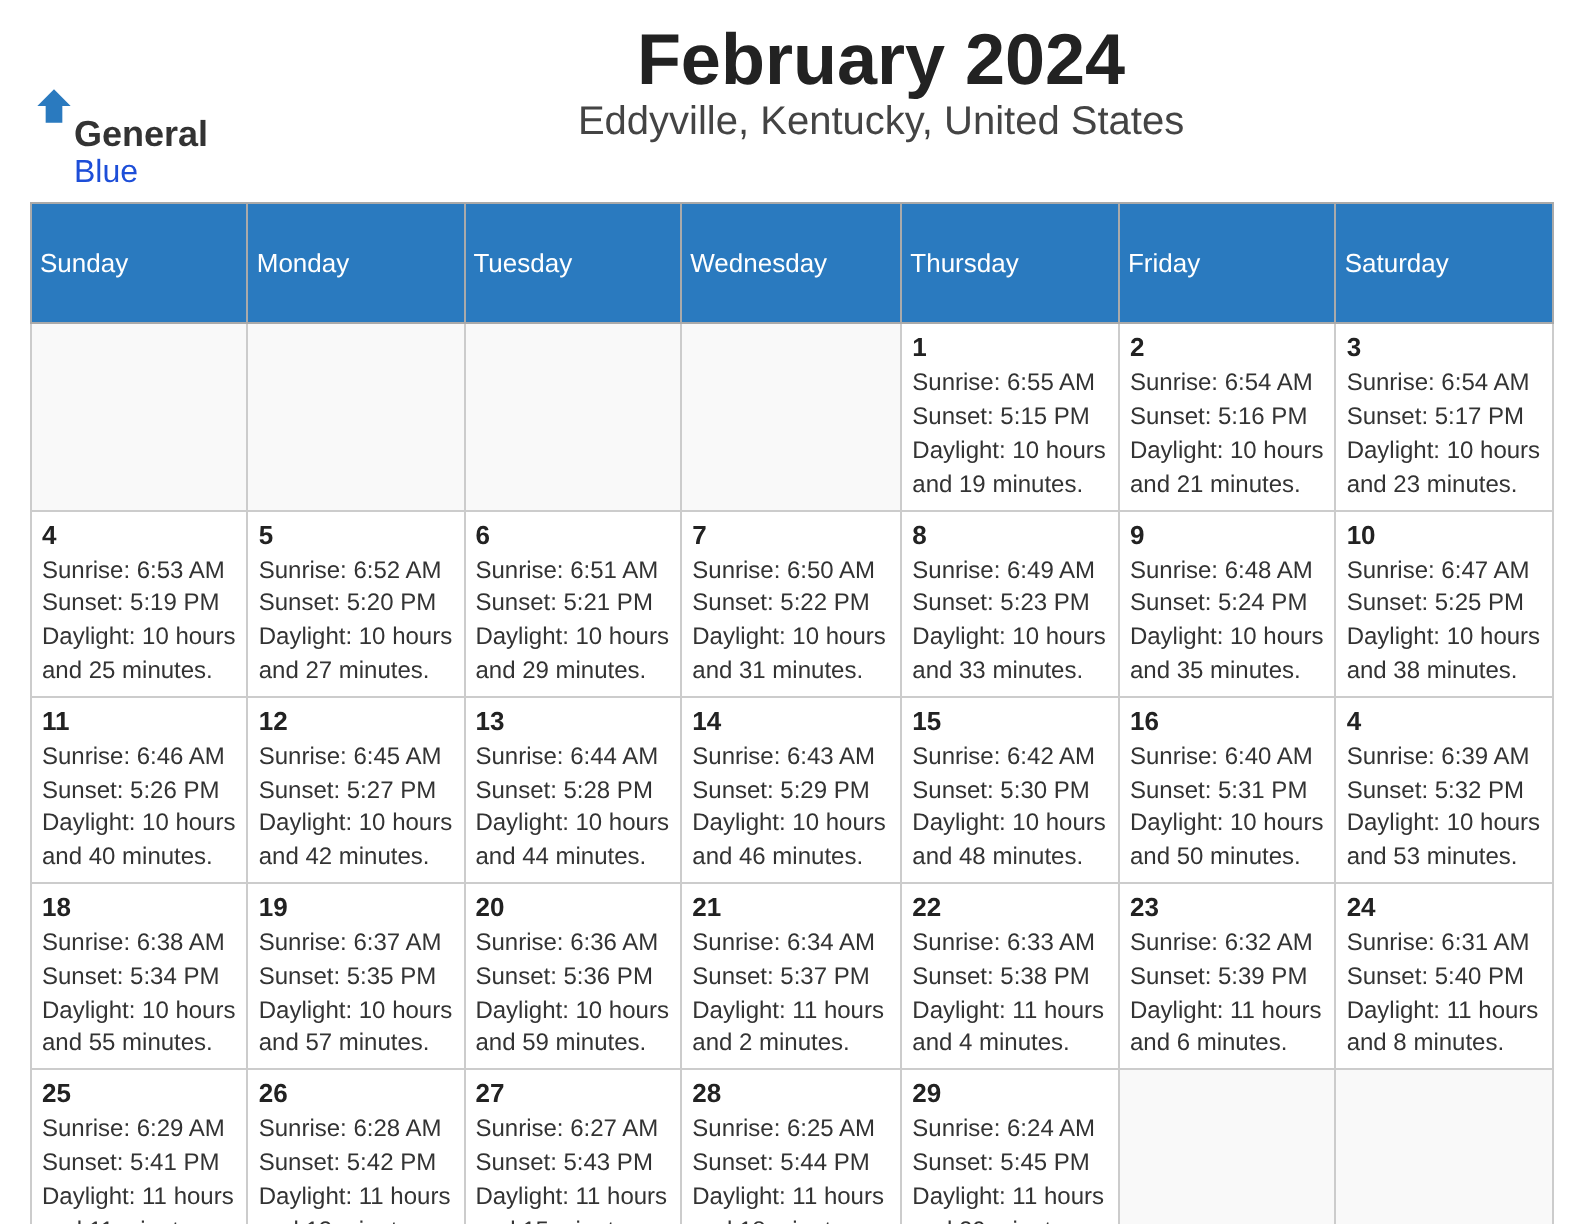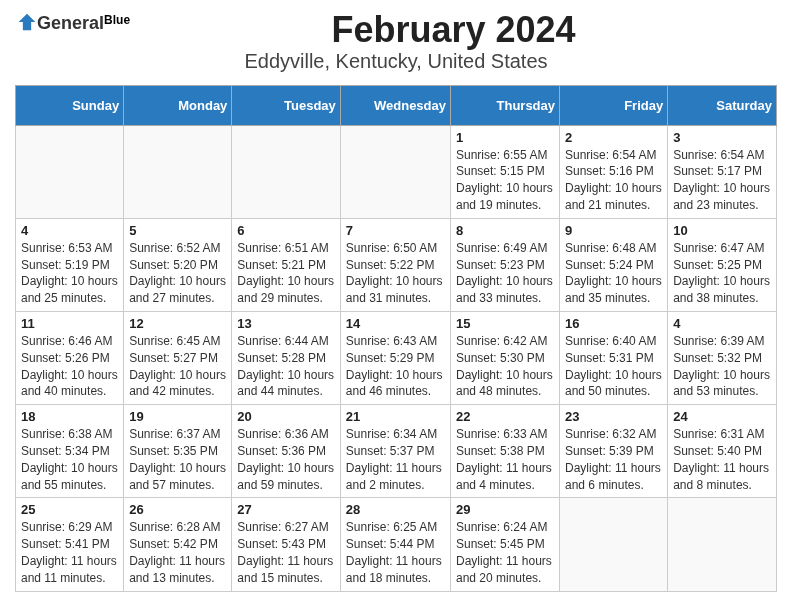--- a/index.html
+++ b/index.html
@@ -15,32 +15,33 @@
       margin-bottom: 4px;
     }
     .logo-area {
       float: left;
       display: flex;
       align-items: center;
       margin-top: 4px;
     }
     .logo-text {
       display: flex;
-      flex-direction: row;
+      flex-direction: column;
       line-height: 1.1;
+      margin-top: 44px;
     }
     .logo-general {
       font-size: 18px;
       font-weight: bold;
       color: #333;
     }
     .logo-blue {
-      font-size: 12px;
-      font-weight: bold;
-      color: #000000;
+      font-size: 16px;
+      font-weight: normal;
+      color: #1d4ed8;
     }
     .logo-icon {
       width: 20px;
       height: 20px;
       margin-left: 2px;
       margin-top: -4px;
     }
     .month-title {
       font-size: 36px;
       font-weight: bold;
@@ -54,23 +55,23 @@
     }
     .calendar-table {
       width: 100%;
       border-collapse: collapse;
       clear: both;
     }
     .calendar-table th {
       background-color: #2a7abf;
       color: #fff;
       font-size: 13px;
-      font-weight: bold;
-      padding: 12px 4px;
-      text-align: right;
+      font-weight: normal;
+      padding: 22px 4px;
+      text-align: left;
       border: 1px solid #aaa;
     }
     .calendar-table td {
       border: 1px solid #ccc;
       vertical-align: top;
       padding: 4px 5px;
       font-size: 10.5px;
       color: #333;
       width: 113px;
       height: 80px;

